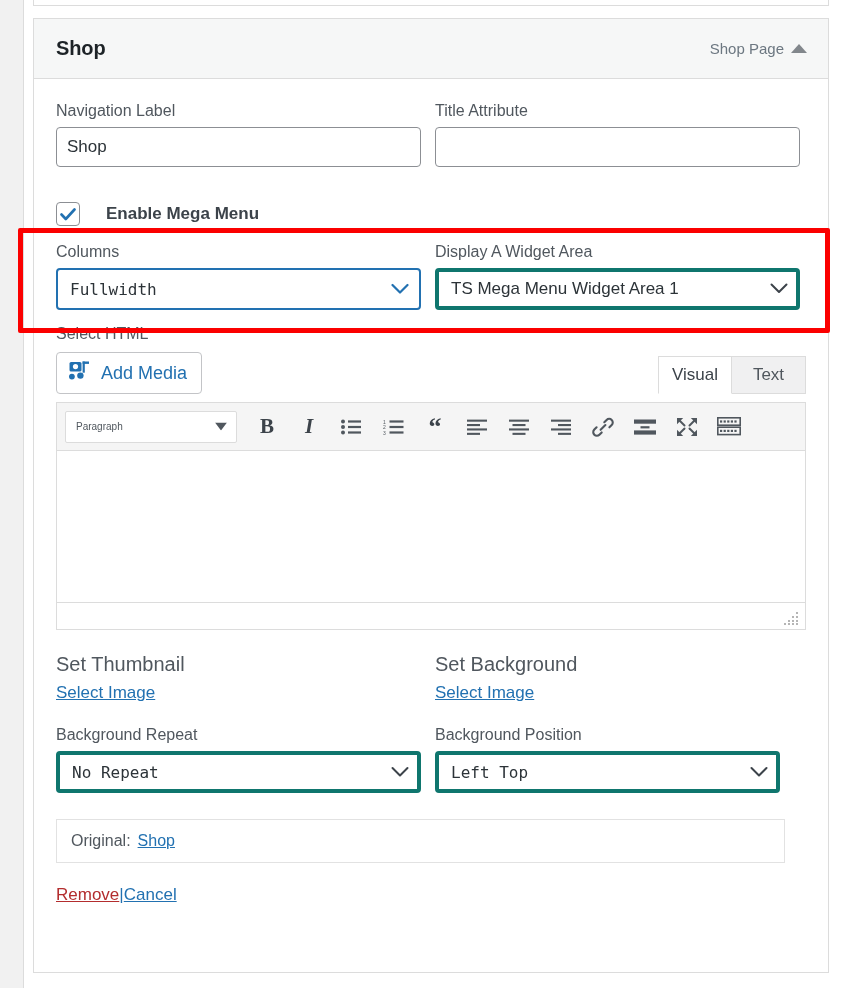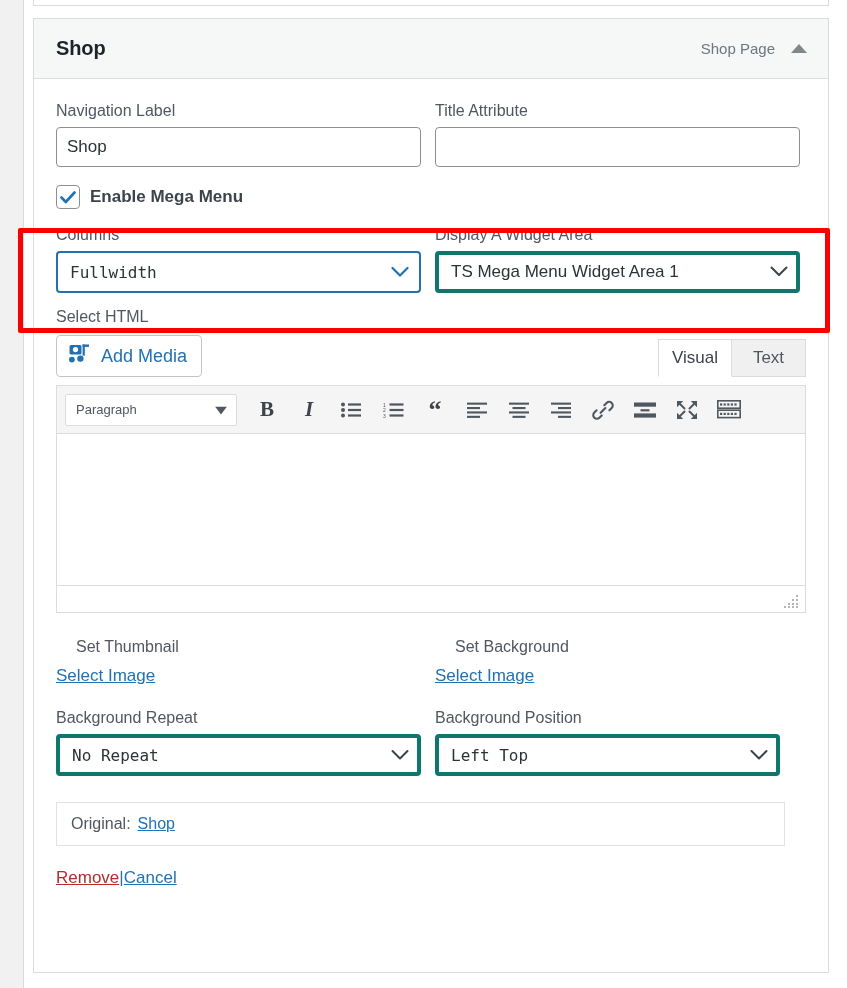--- a/index.html
+++ b/index.html
@@ -55,21 +55,21 @@
     background: #f6f7f7;
     border-bottom: 1px solid #dcdcdc;
     display: flex; align-items: center;
     padding: 0 20px 0 22px;
   }
   .mi-title {
     font-size: 20px; font-weight: bold; color: #1d2327;
     letter-spacing: -0.1px;
   }
   .mi-header-right {
-    margin-left: auto; display: flex; align-items: center; gap: 15px;
+    margin-left: auto; display: flex; align-items: center; gap: 6px;
   }
   .mi-type {
     font-size: 15px; color: #6c7781;
   }
   .mi-toggle {
     width: 18px; height: 18px;
     display: flex; align-items: center; justify-content: center;
     cursor: pointer;
   }
   .mi-toggle svg { display: block; }
@@ -95,21 +95,21 @@
     font-size: 17px;
     color: #2c3338;
     border: 1px solid #8c8f94;
     border-radius: 4px;
     background: #fff;
     font-family: "Liberation Sans", sans-serif;
     outline: none;
   }
 
   
-  .cb-row { display: flex; align-items: center; gap: 10px; margin-top: 18px; }
+  .cb-row { display: flex; align-items: center; gap: 26px; margin-top: 35px; }
   .cb-box {
     width: 24px; height: 24px;
     border: 1px solid #8c8f94;
     border-radius: 4px;
     background: #fff;
     display: flex; align-items: center; justify-content: center;
     cursor: pointer; flex: none;
   }
   .cb-box svg { display: block; }
   .cb-label {
@@ -194,21 +194,21 @@
     padding: 0 8px;
     gap: 2px;
   }
   .mce-style-select {
     width: 172px; height: 32px;
     background: #fff;
     border: 1px solid #dcdcdc;
     border-radius: 2px;
     display: flex; align-items: center;
     padding: 0 8px 0 10px;
-    font-size: 13px; color: #50575e;
+    font-size: 10px; color: #50575e;
     position: relative; cursor: pointer;
     margin-right: 8px;
   }
   .mce-style-select .tri {
     position: absolute; right: 9px; top: 50%; transform: translateY(-50%);
   }
   .tbtn {
     width: 40px; height: 38px;
     display: flex; align-items: center; justify-content: center;
     cursor: pointer;
@@ -233,21 +233,21 @@
     background: #fff;
   }
   .resize-grip {
     position: absolute; right: 5px; bottom: 3px;
     width: 16px; height: 16px;
   }
 
   
   .img-row { display: flex; margin-top: 24px; }
   .img-col { }
-  .img-title { font-size: 16px; color: #50575e; line-height: 20px; margin-left: 20px; }
+  .img-title { font-size: 20px; color: #50575e; line-height: 20px; }
   .img-link {
     display: inline-block; margin-top: 9px;
     font-size: 17px; color: #2271b1;
     text-decoration: underline;
     cursor: pointer;
   }
 
   .bg-row { display: flex; margin-top: 22px; }
 
   .original-box {

